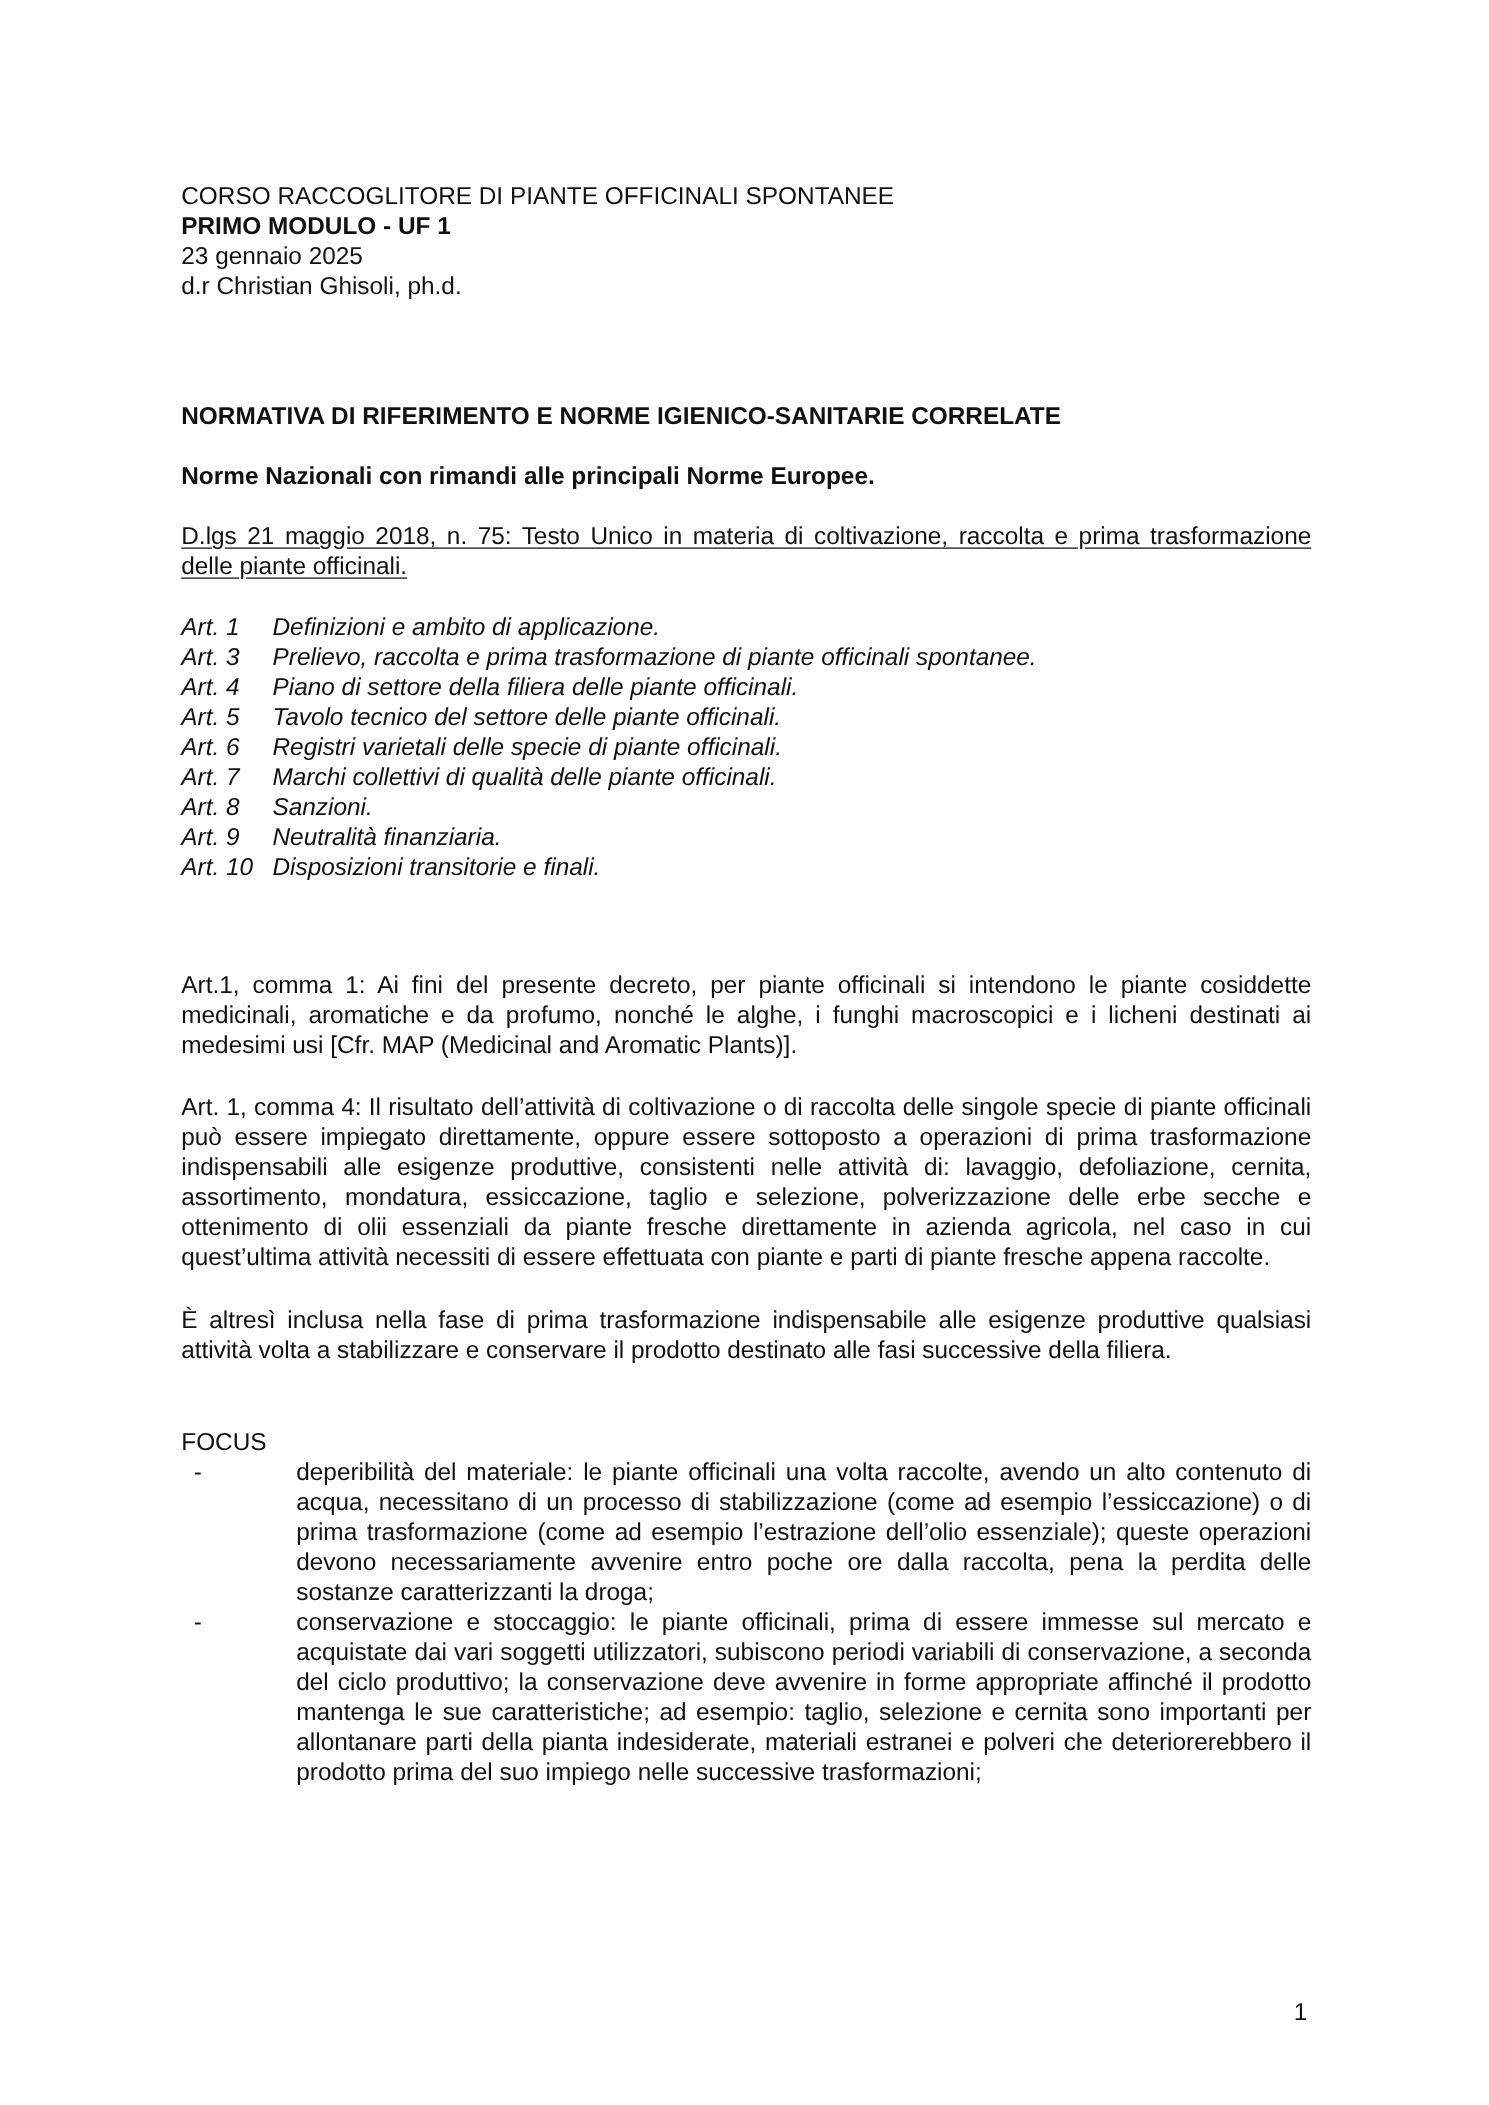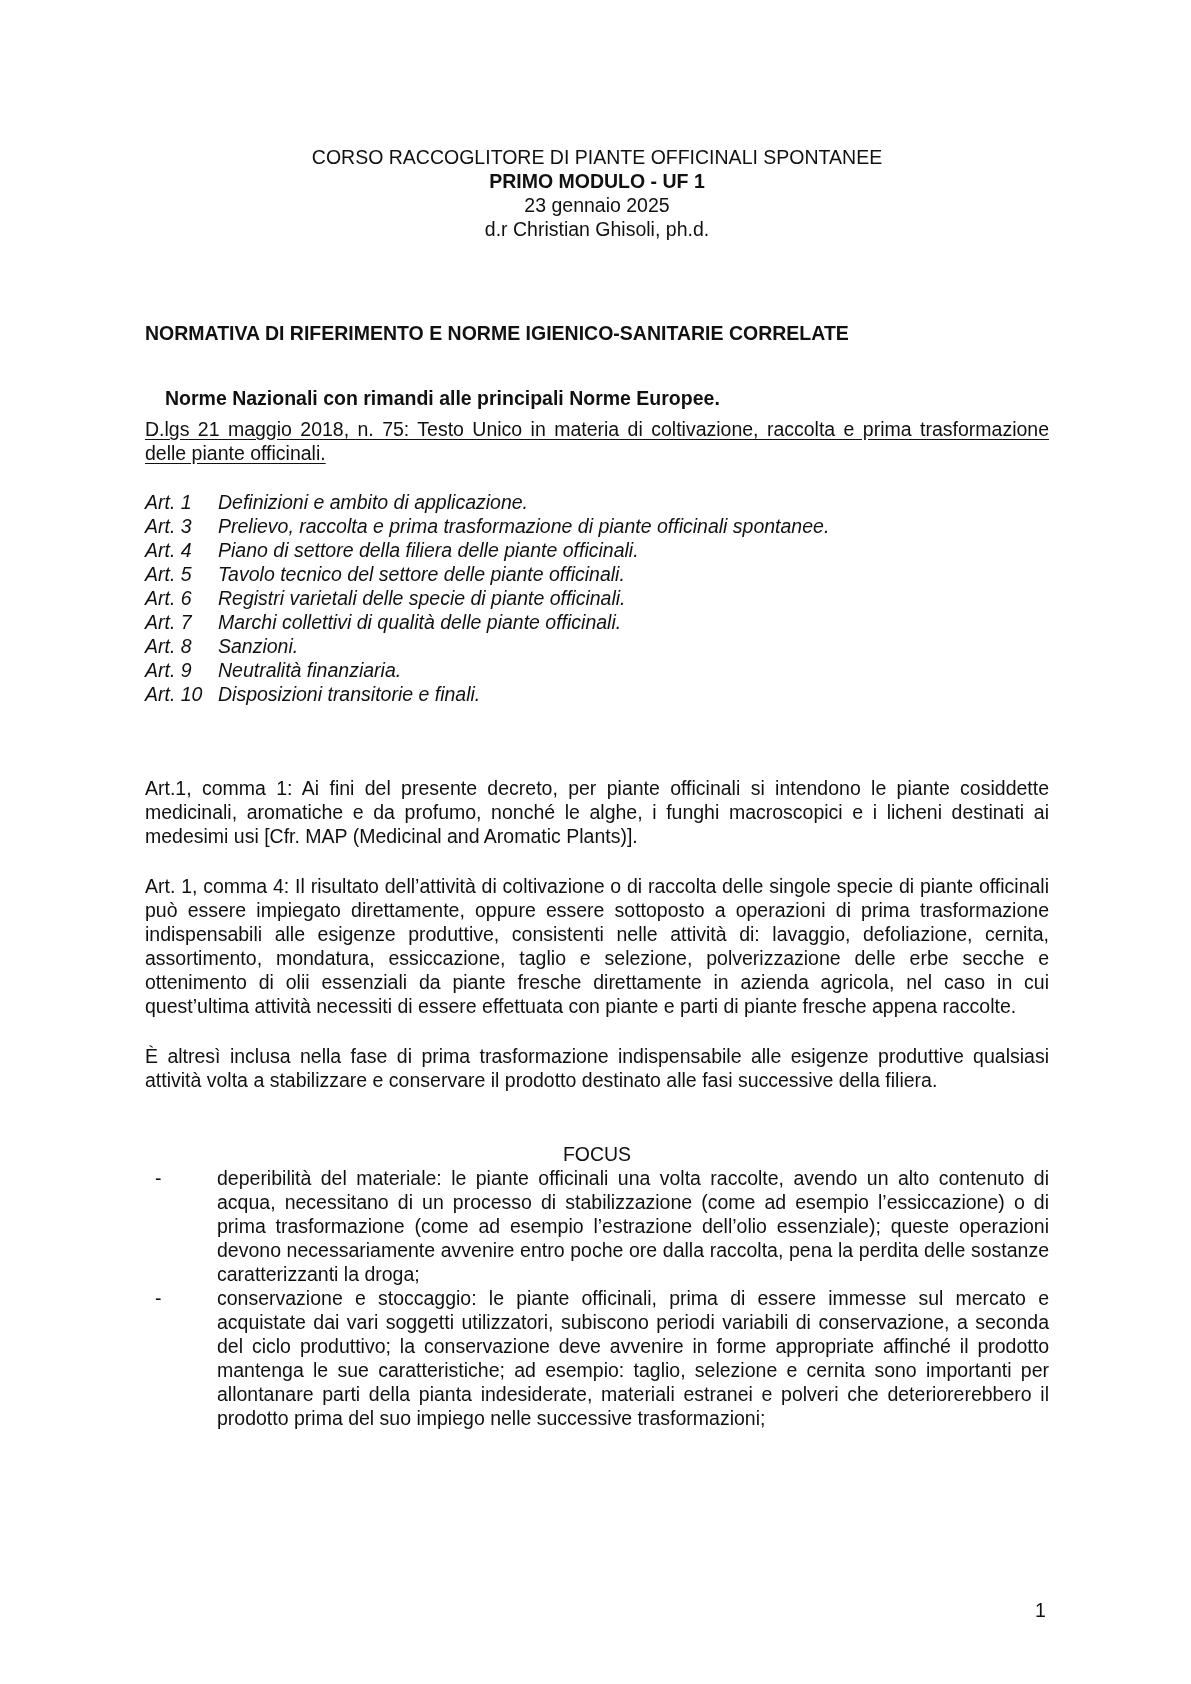--- a/index.html
+++ b/index.html
@@ -20,27 +20,27 @@
     .page {
       position: absolute;
       left: 145px;
       top: 0;
       width: 904px;
     }
     .block { position: absolute; left: 0; width: 904px; }
     .bold { font-weight: bold; }
     .underline { text-decoration: underline; text-underline-offset: 3px; }
     .justify { text-align: justify; }
-    .line { display: block; white-space: nowrap; text-align: center; }
+    .line { display: block; white-space: nowrap; }
     .art-row { display: flex; white-space: nowrap; font-style: italic; }
     .art-num { width: 73px; flex: 0 0 73px; }
     .art-title { flex: 1; }
     .bullet-row { display: flex; }
     .bullet-mark { width: 72px; flex: 0 0 72px; padding-left: 10px; box-sizing: border-box; }
-    .bullet-text { flex: 1; text-align: justify; }
+    .bullet-text { flex: 1; text-align: justify; margin-left: 20px; }
     .page-number {
       position: absolute;
       left: 1035px;
       top: 1598px;
       font-size: 19.5px;
     }
   </style>
 </head>
 <body>
 
@@ -48,21 +48,21 @@
 
   <div class="block" style="top:145px;">
     <span class="line">CORSO RACCOGLITORE DI PIANTE OFFICINALI SPONTANEE</span>
     <span class="line bold">PRIMO MODULO - UF 1</span>
     <span class="line">23 gennaio 2025</span>
     <span class="line">d.r Christian Ghisoli, ph.d.</span>
   </div>
 
   <div class="block bold" style="top:321px;">NORMATIVA DI RIFERIMENTO E NORME IGIENICO-SANITARIE CORRELATE</div>
 
-  <div class="block bold" style="top:386px;margin-left:20px;">Norme Nazionali con rimandi alle principali Norme Europee.</div>
+  <div class="block bold" style="top:369px;">Norme Nazionali con rimandi alle principali Norme Europee.</div>
 
   <div class="block justify underline" style="top:417px;">D.lgs 21 maggio 2018, n. 75: Testo Unico in materia di coltivazione, raccolta e prima trasformazione delle piante officinali.</div>
 
   <div class="block" style="top:490px;">
     <div class="art-row">
         <span class="art-num">Art. 1</span>
         <span class="art-title">Definizioni e ambito di applicazione.</span>
       </div>
     <div class="art-row">
         <span class="art-num">Art. 3</span>

